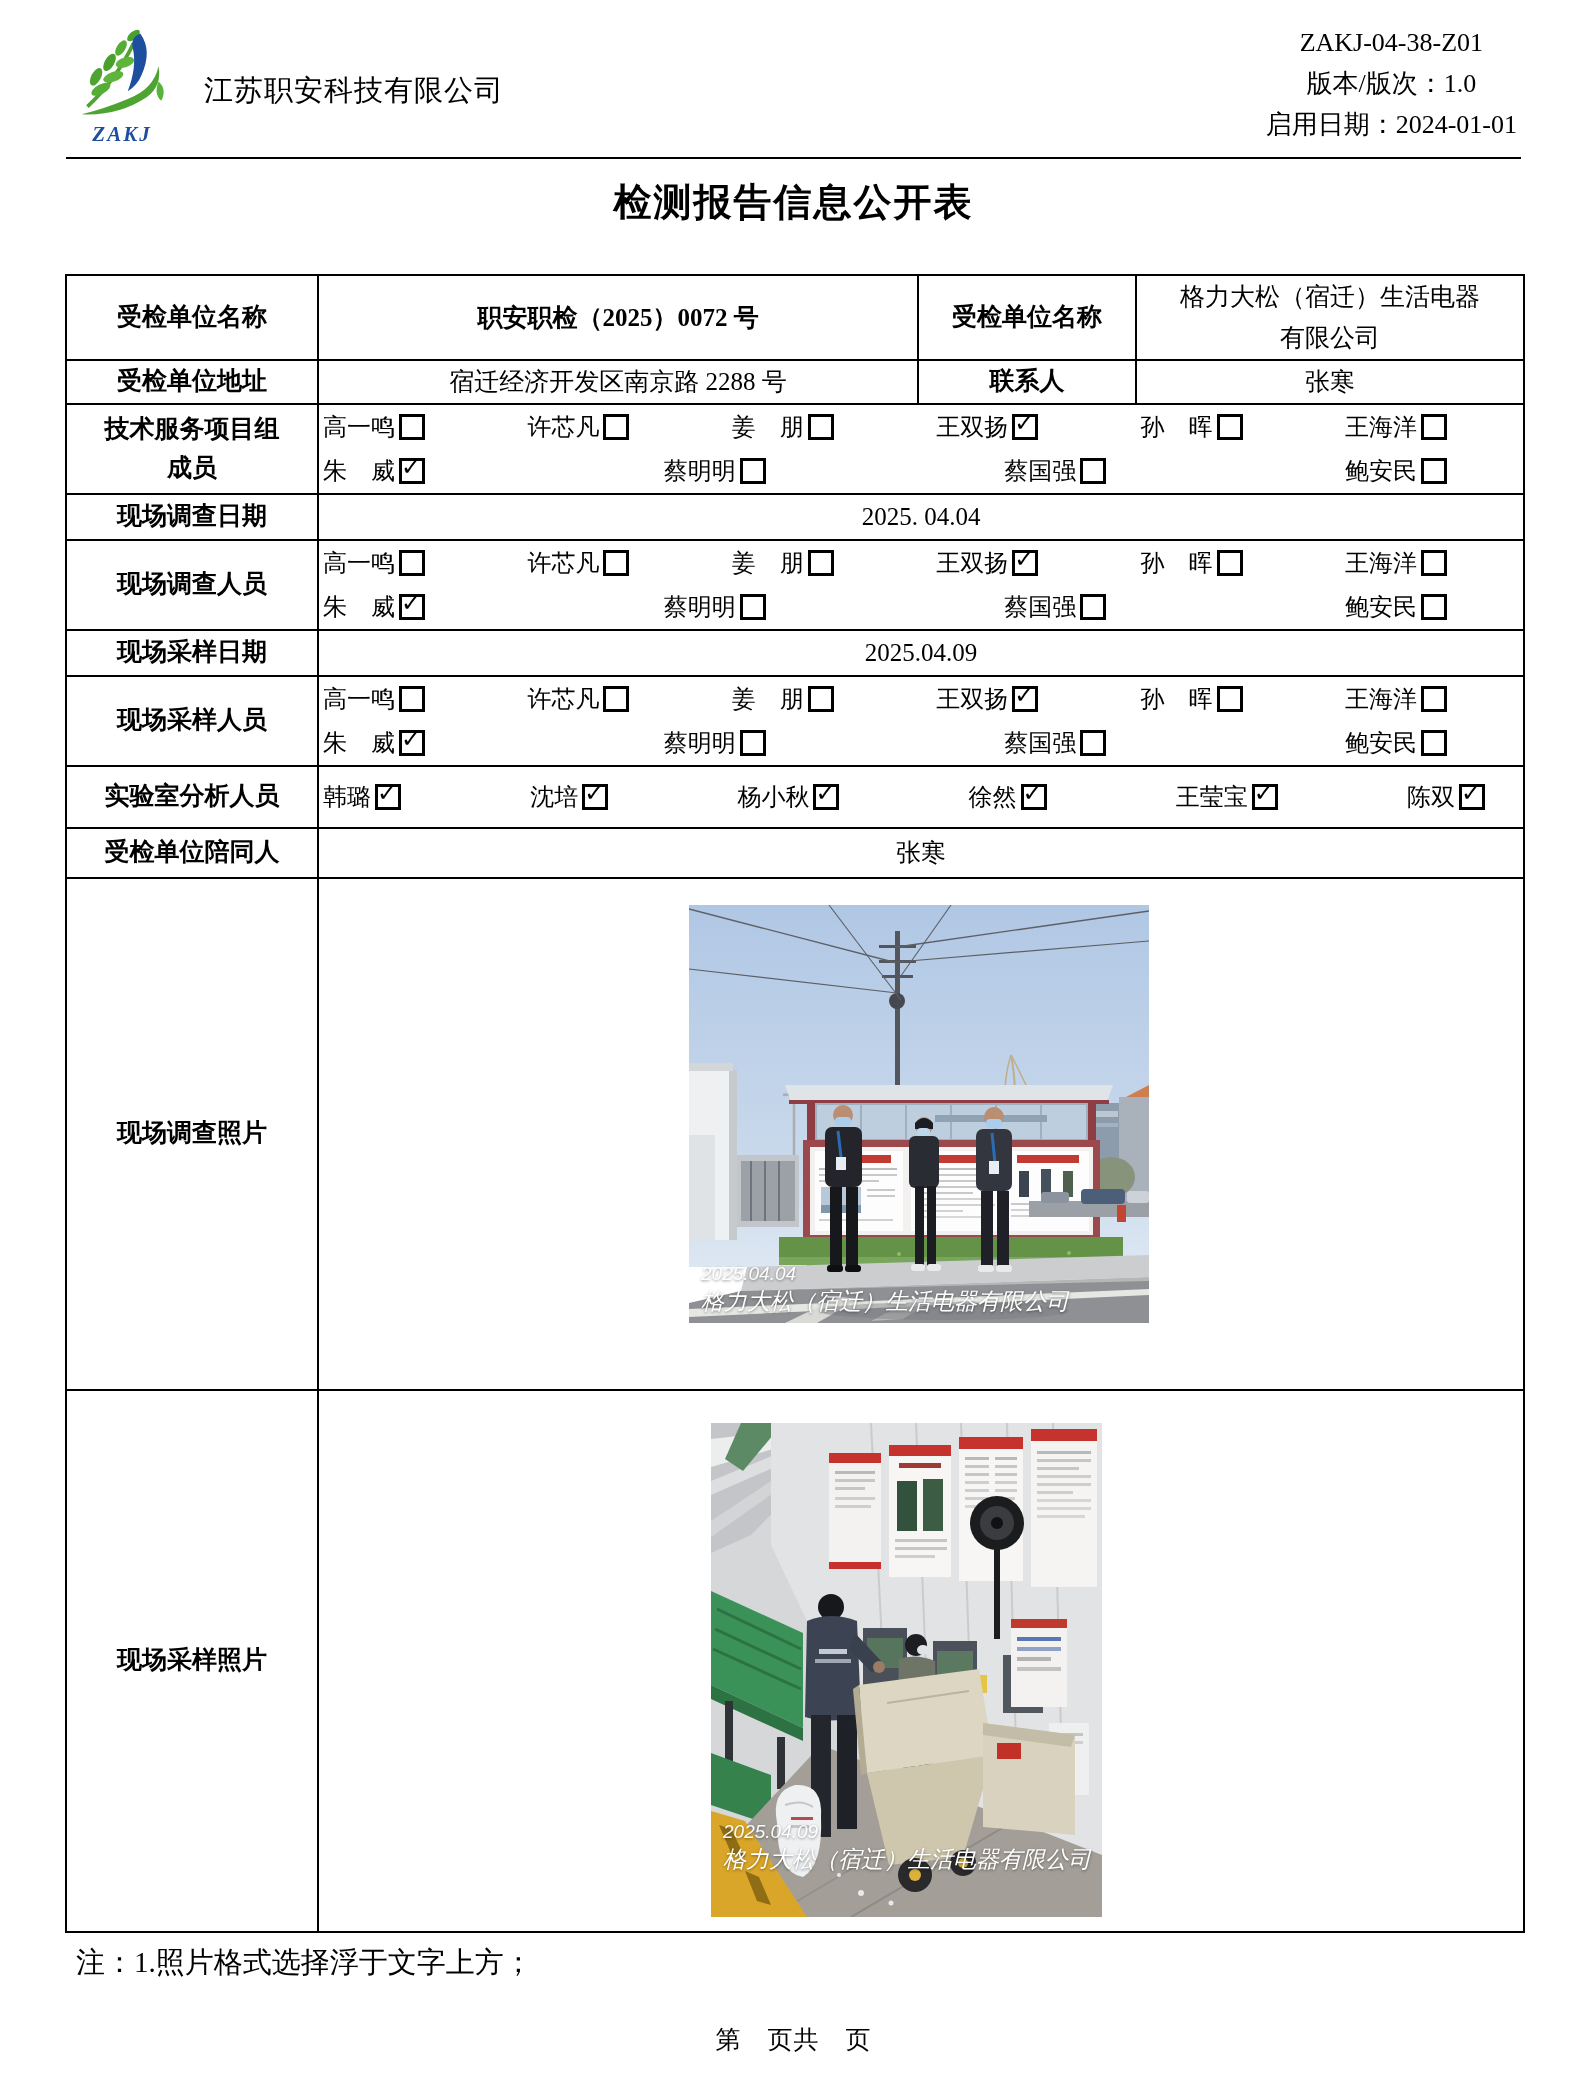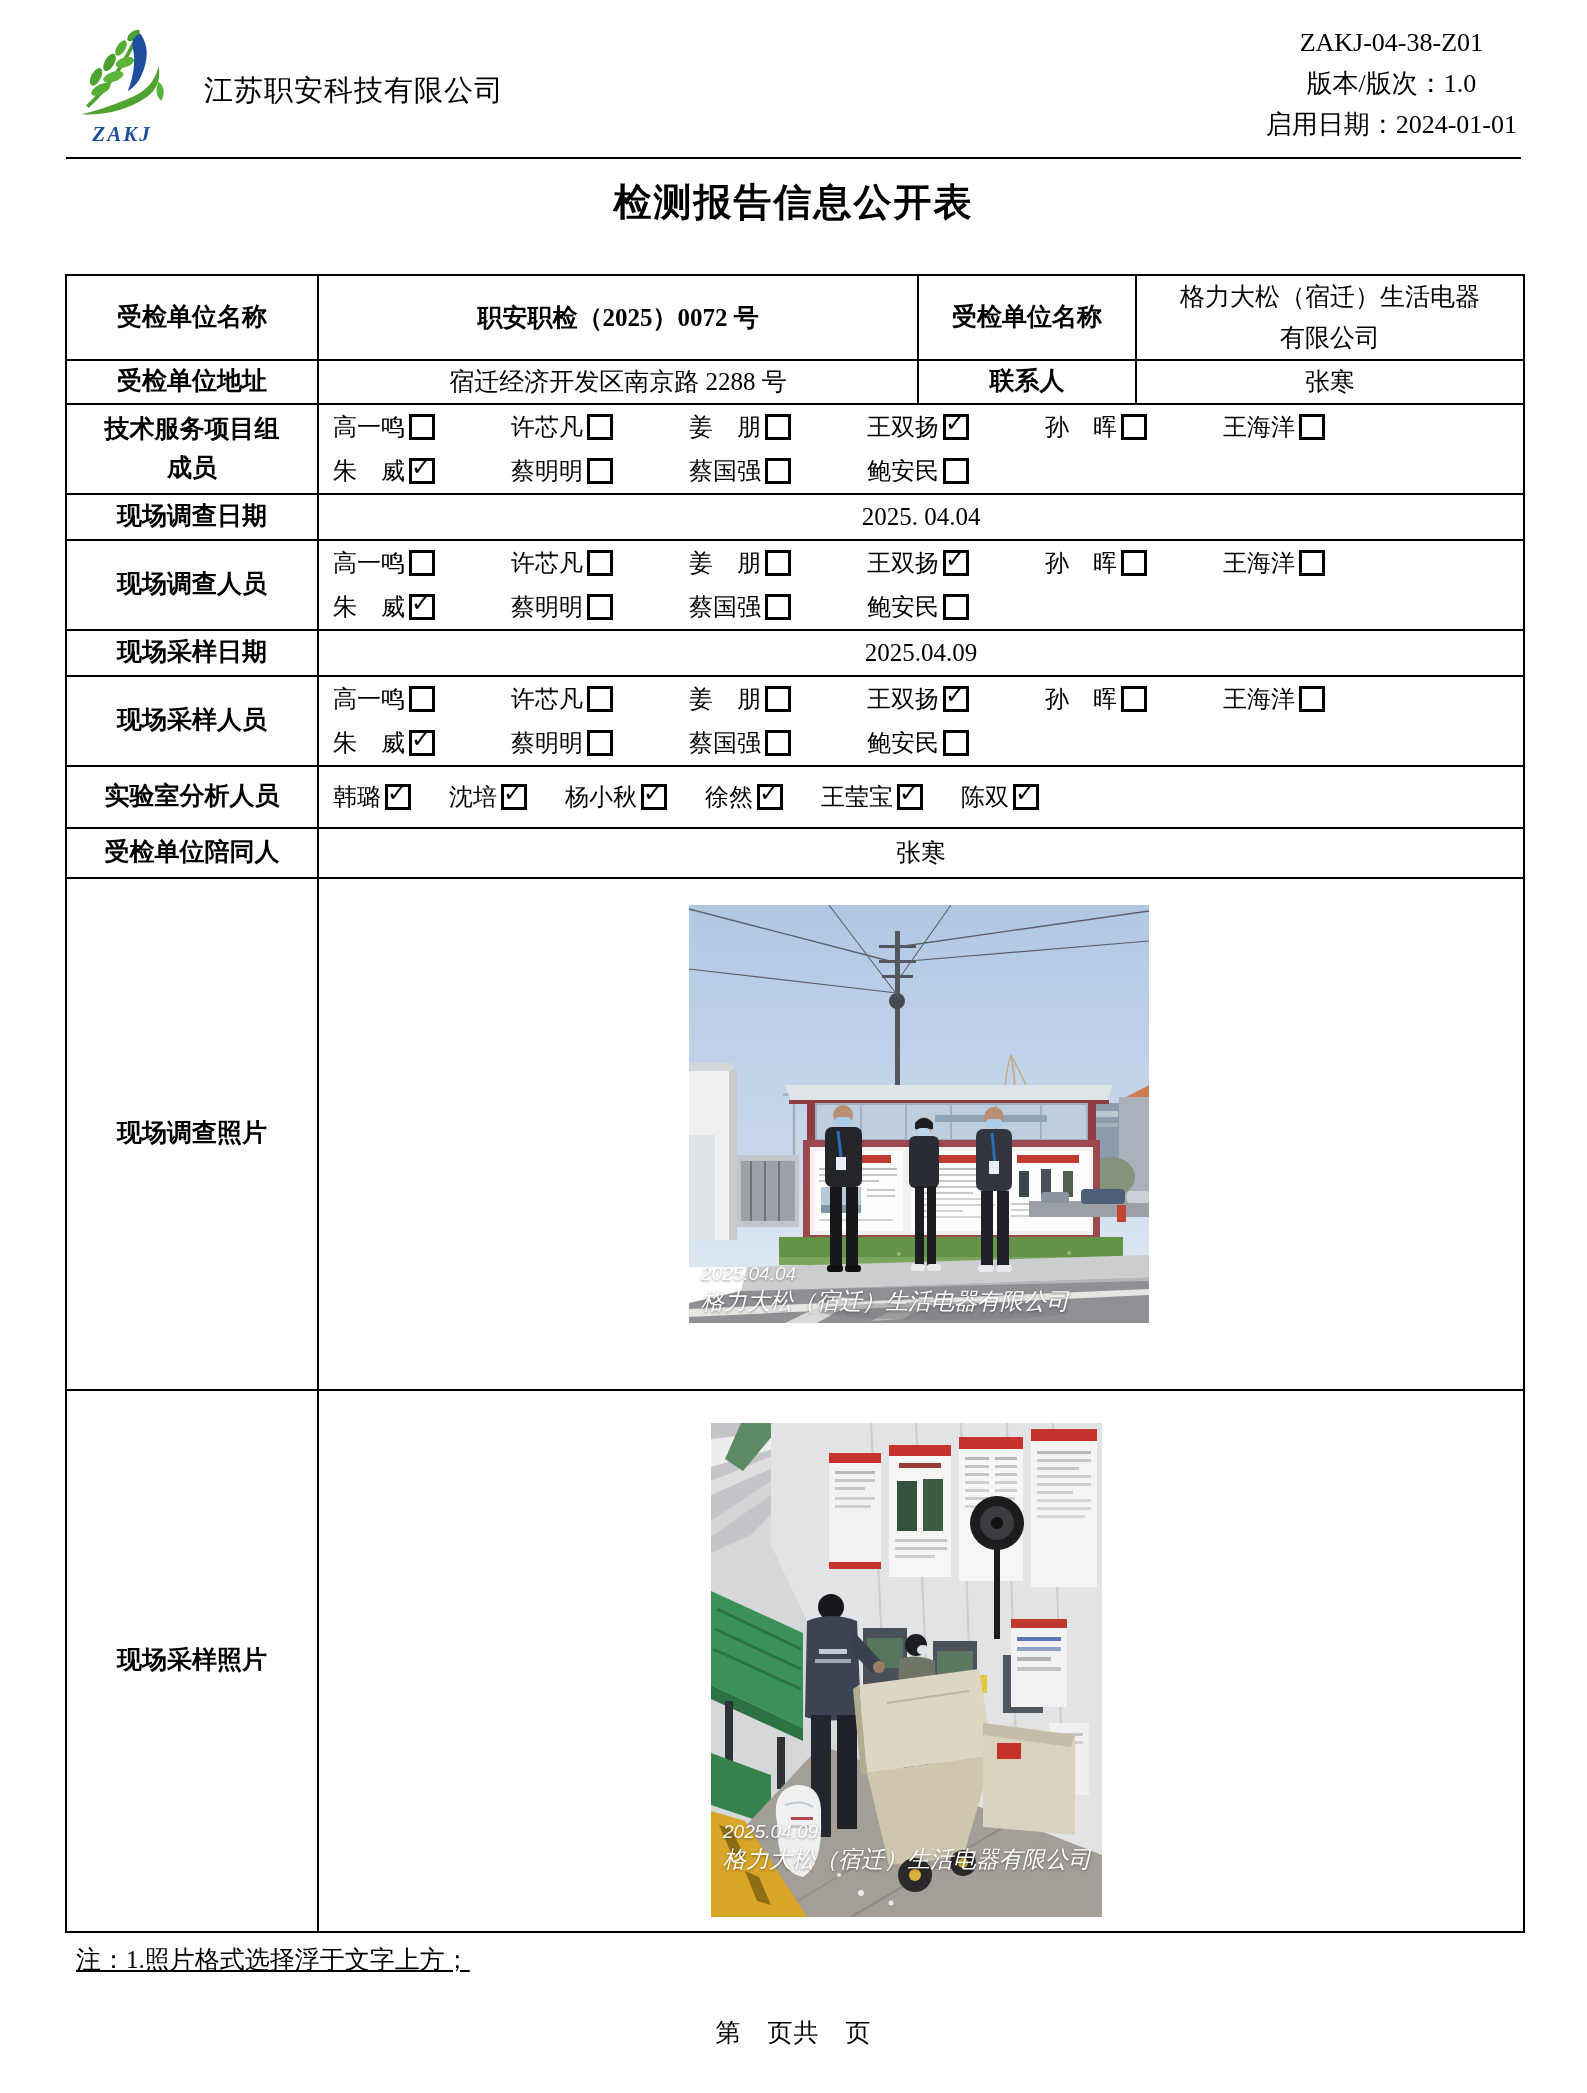--- a/index.html
+++ b/index.html
@@ -25,42 +25,42 @@
   td.lbl{font-weight:700;text-align:center;line-height:1.55;padding:2px;}
   td.ctr{text-align:center;}
   .bold{font-weight:700;}
   .val-narrow{max-width:312px;margin:0 auto;line-height:1.65;}
   tr.r1 td{height:82px;} tr.r2 td{height:42px;}
   tr.r3 td{height:88px;} tr.r4 td{height:44px;}
   tr.r5 td{height:88px;} tr.r6 td{height:44px;}
   tr.r7 td{height:88px;} tr.r8 td{height:60px;}
   tr.r9 td{height:48px;} tr.r10 td{height:510px;} tr.r11 td{height:540px;}
 
-  .mline{height:44px;display:flex;align-items:center;padding-left:14px;}
+  .mline{height:44px;display:flex;align-items:center;padding-left:4px;justify-content:space-between;}
   .mline.grid .member{width:178px;}
   .mline.tight{height:58px;}
   .mline.tight .member{margin-right:38px;}
   .member{display:inline-flex;align-items:center;}
   .mname{font-size:24px;white-space:pre;}
   .cb{width:20px;height:20px;border:3px solid #000;margin-left:4px;position:relative;flex:none;box-sizing:content-box;background:#fff;}
   .cb.checked::after{content:"✓";position:absolute;left:-1px;top:-8px;font-size:24px;font-weight:700;font-family:"DejaVu Sans",sans-serif;color:#000;}
 
   td.photo-cell{position:relative;}
   .photo{position:absolute;overflow:hidden;}
   .photo svg{display:block;}
   .photo1{left:370px;top:26px;width:460px;height:418px;}
   .photo2{left:392px;top:32px;width:391px;height:494px;}
   .stamp{position:absolute;left:12px;color:#fff;text-shadow:0 1px 3px rgba(0,0,0,.45);font-family:"Liberation Sans","DejaVu Sans",sans-serif;line-height:1.3;font-style:italic;}
   .photo1 .stamp{bottom:6px;}
   .photo2 .stamp{bottom:42px;}
   .stamp .d{font-size:19px;opacity:.95;}
   .stamp .c{font-size:23px;}
 
   
-  .note{font-size:25px;margin:10px 0 4px 76px;text-decoration:underline;}
+  .note{font-size:29px;margin:10px 0 4px 76px;}
   .footer{font-size:25px;text-align:center;margin-top:40px;letter-spacing:1px;}
 </style>
 </head>
 <body>
 
 <div class="page">
 
   <div class="header">
     <div class="header-left">
       <div class="logo-block">

